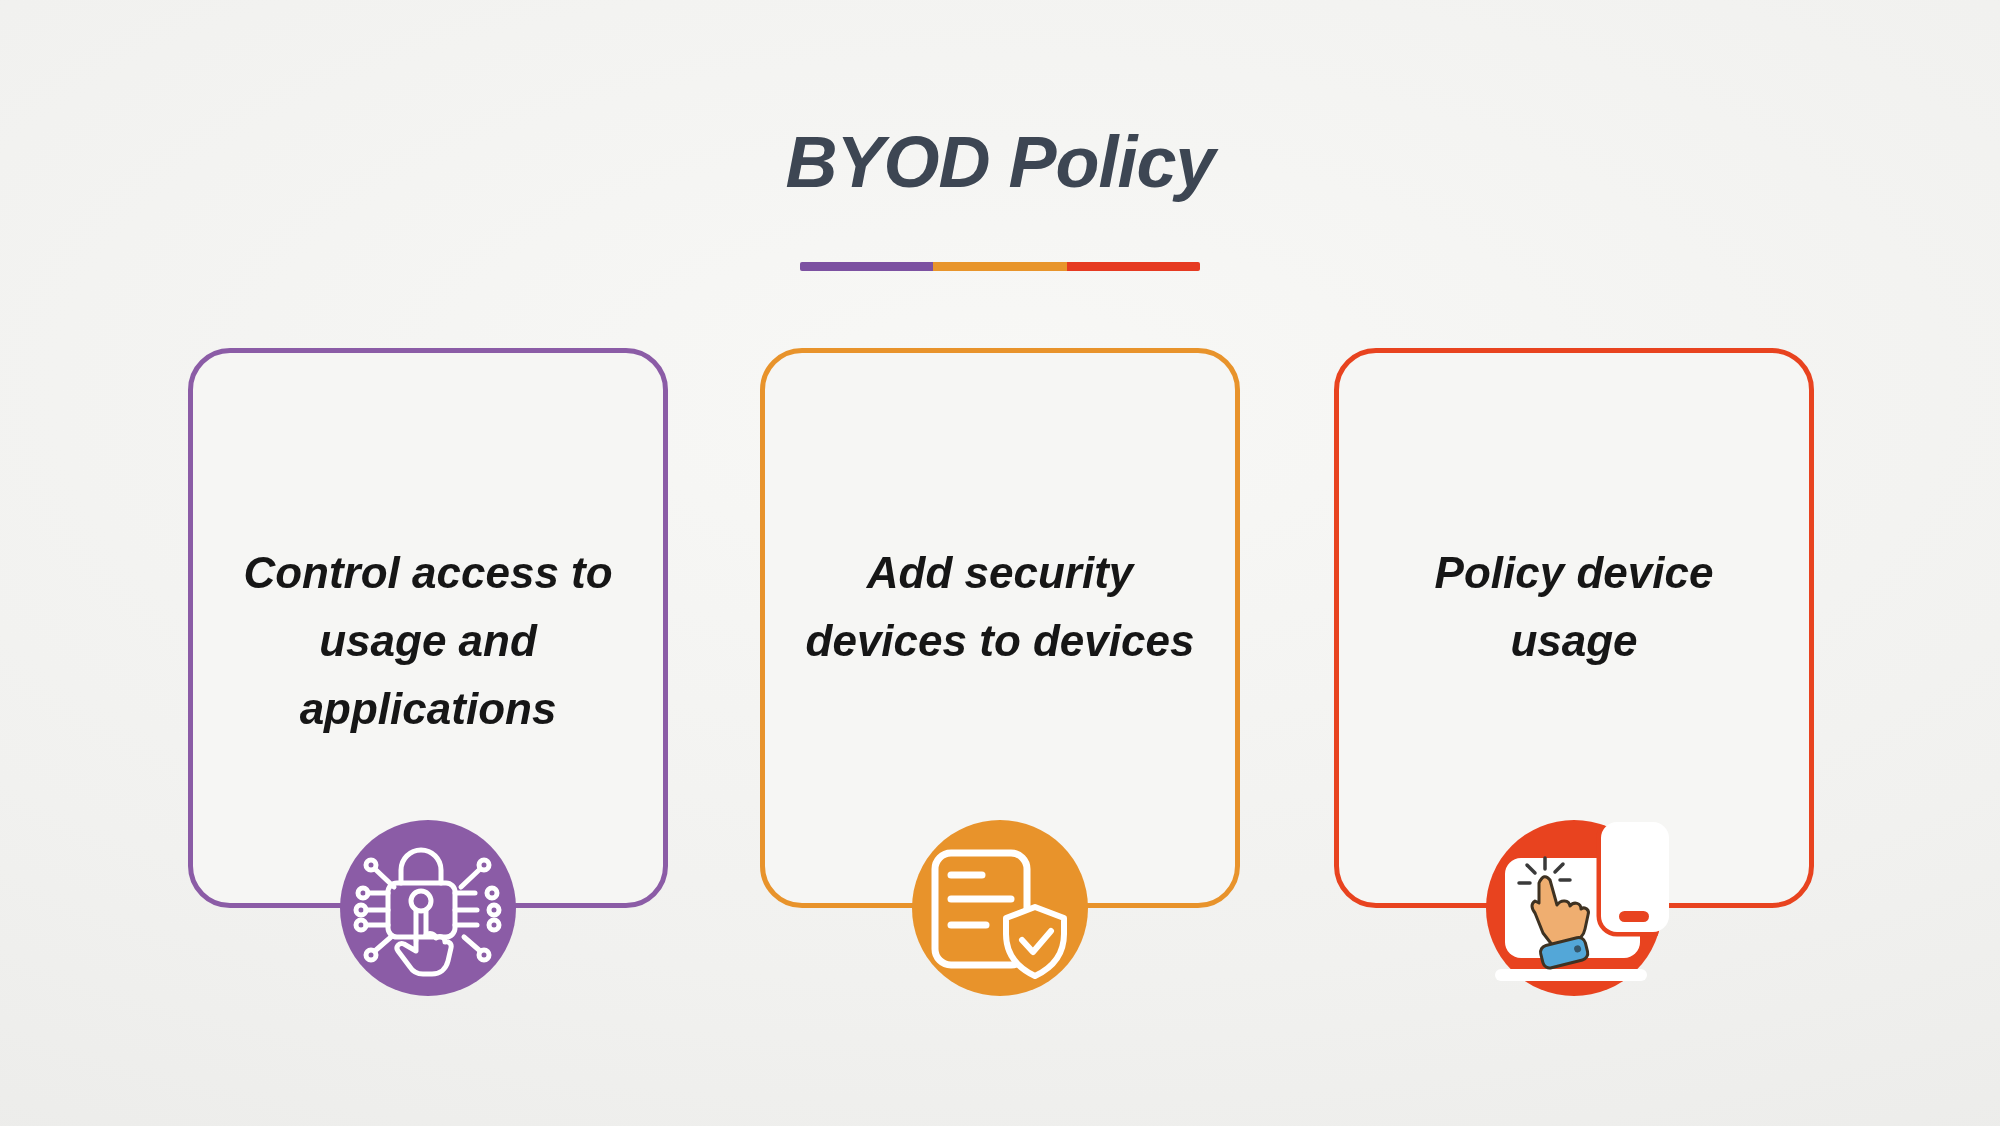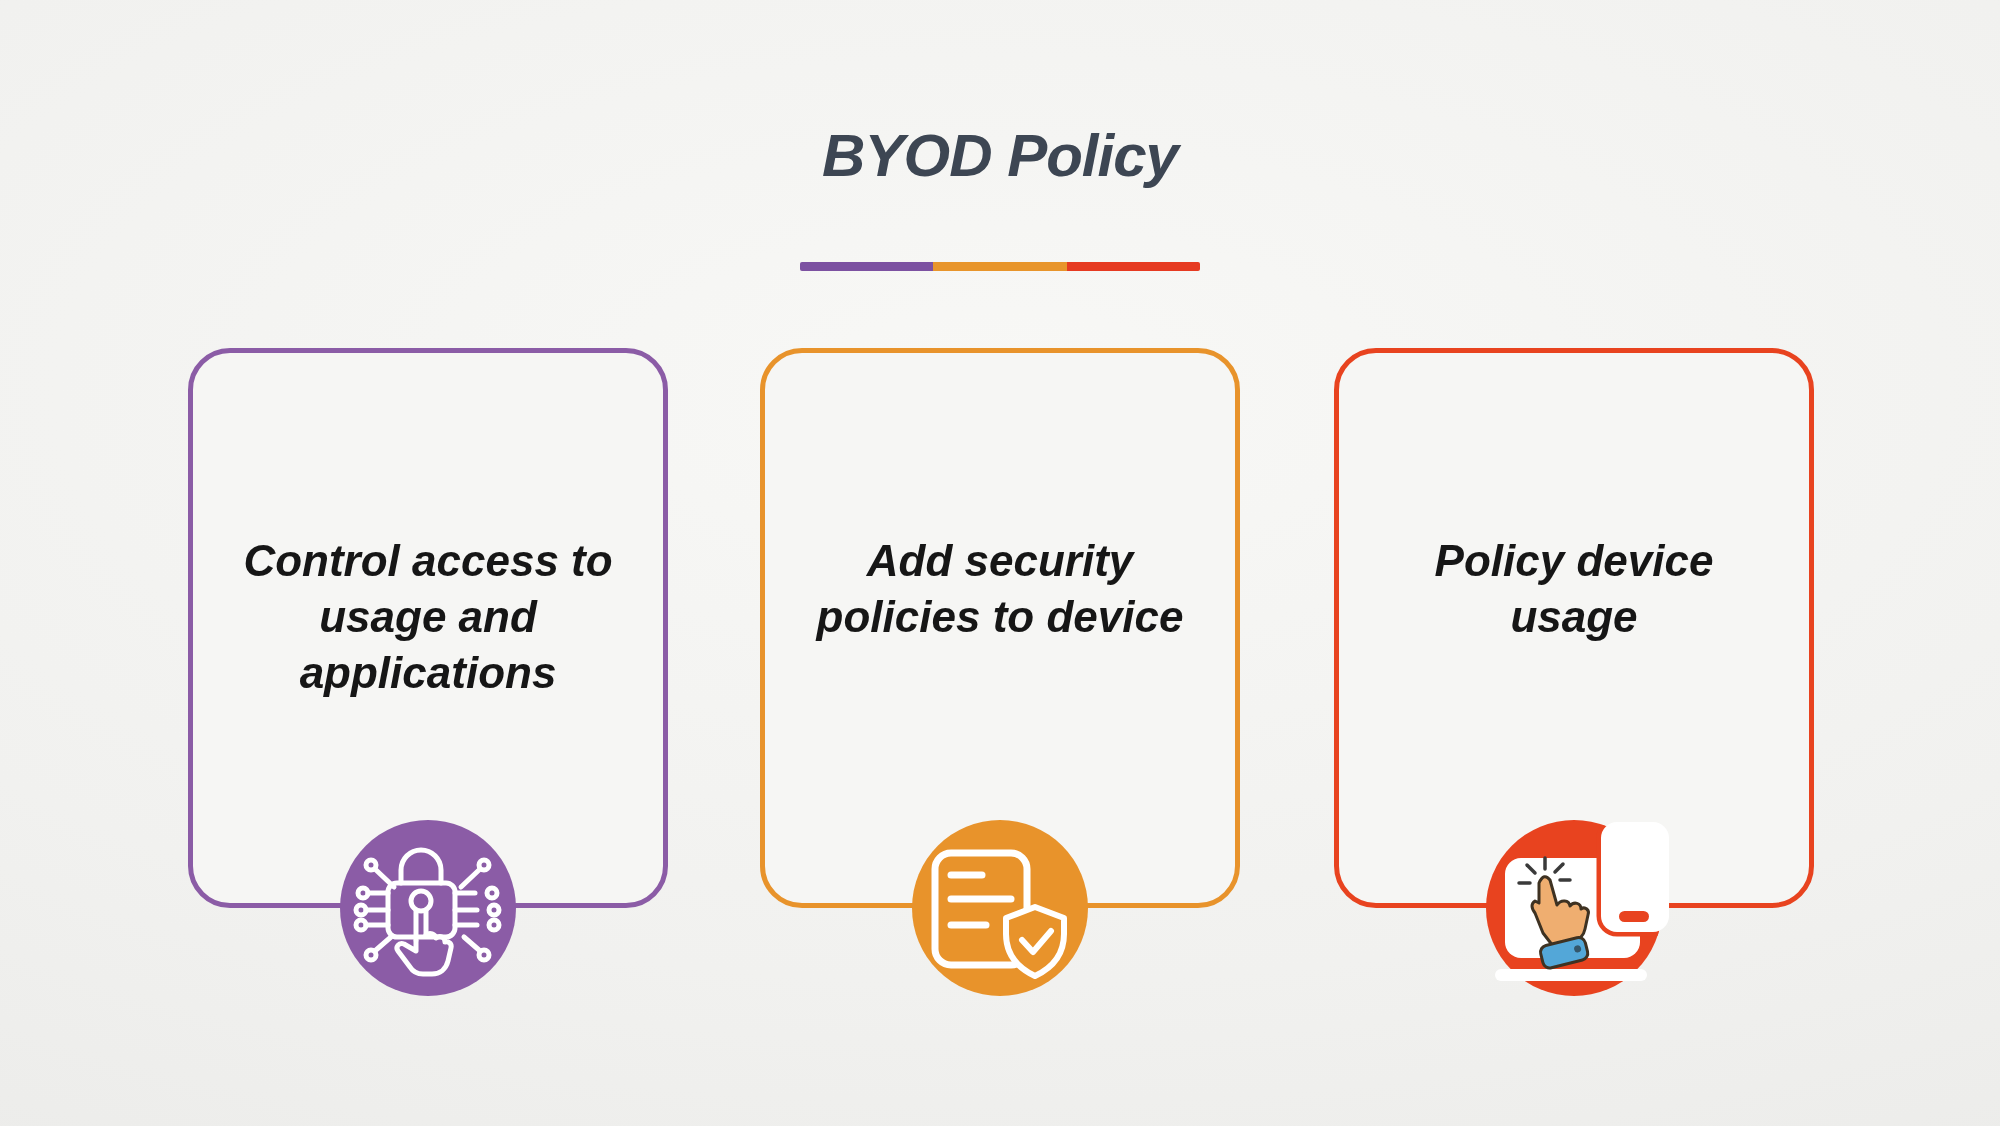--- a/index.html
+++ b/index.html
@@ -12,21 +12,21 @@
     background: radial-gradient(120% 95% at 50% 35%, #f8f8f6 0%, #f1f1ef 55%, #e9e9e7 100%);
   }
 
   .page-title {
     position: absolute;
     top: 126px;
     left: 0;
     width: 100%;
     margin: 0;
     text-align: center;
-    font-size: 60px;
+    font-size: 72px;
     line-height: 1;
     font-style: italic;
     font-weight: bold;
     letter-spacing: -1px;
     color: #3d4653;
   }
 
   .divider {
     position: absolute;
     top: 262px;
@@ -60,21 +60,21 @@
     width: 100%;
     box-sizing: border-box;
     padding: 0 12px;
     text-align: center;
     font-size: 44px;
     line-height: 56px;
     font-style: italic;
     font-weight: bold;
     color: #161616;
   }
-  .card-text div { white-space: nowrap; }
+  .card-text div { white-space: nowrap; margin-top: 12px; }
 
   .icon-wrap {
     position: absolute;
     top: 460px;
     left: 50%;
     transform: translateX(-50%);
     width: 190px;
     height: 190px;
   }
   .icon-wrap svg { display: block; width: 190px; height: 190px; overflow: visible; }
@@ -136,21 +136,21 @@
           <path d="M131,124 L146,137"></path>
             <circle cx="151" cy="142" r="5"></circle>
         </g>
       </svg>
     </div>
   </article>
 
   <article class="card card-2" style="border-color: rgb(232, 147, 43);">
     <div class="card-text">
       <div>Add security</div>
-      <div>policies to device</div>
+      <div>devices to devices</div>
     </div>
     <div class="icon-wrap">
       <svg viewBox="0 0 190 190">
         <circle cx="95" cy="95" r="88" style="fill: rgb(232, 147, 43);"></circle>
         <g fill="none" stroke="#ffffff" stroke-width="7" stroke-linecap="round" stroke-linejoin="round">
 
           <rect x="30" y="40" width="92" height="112" rx="16"></rect>
           <path d="M46,62 H77"></path>
           <path d="M46,86 H106"></path>
           <path d="M46,112 H81"></path>

